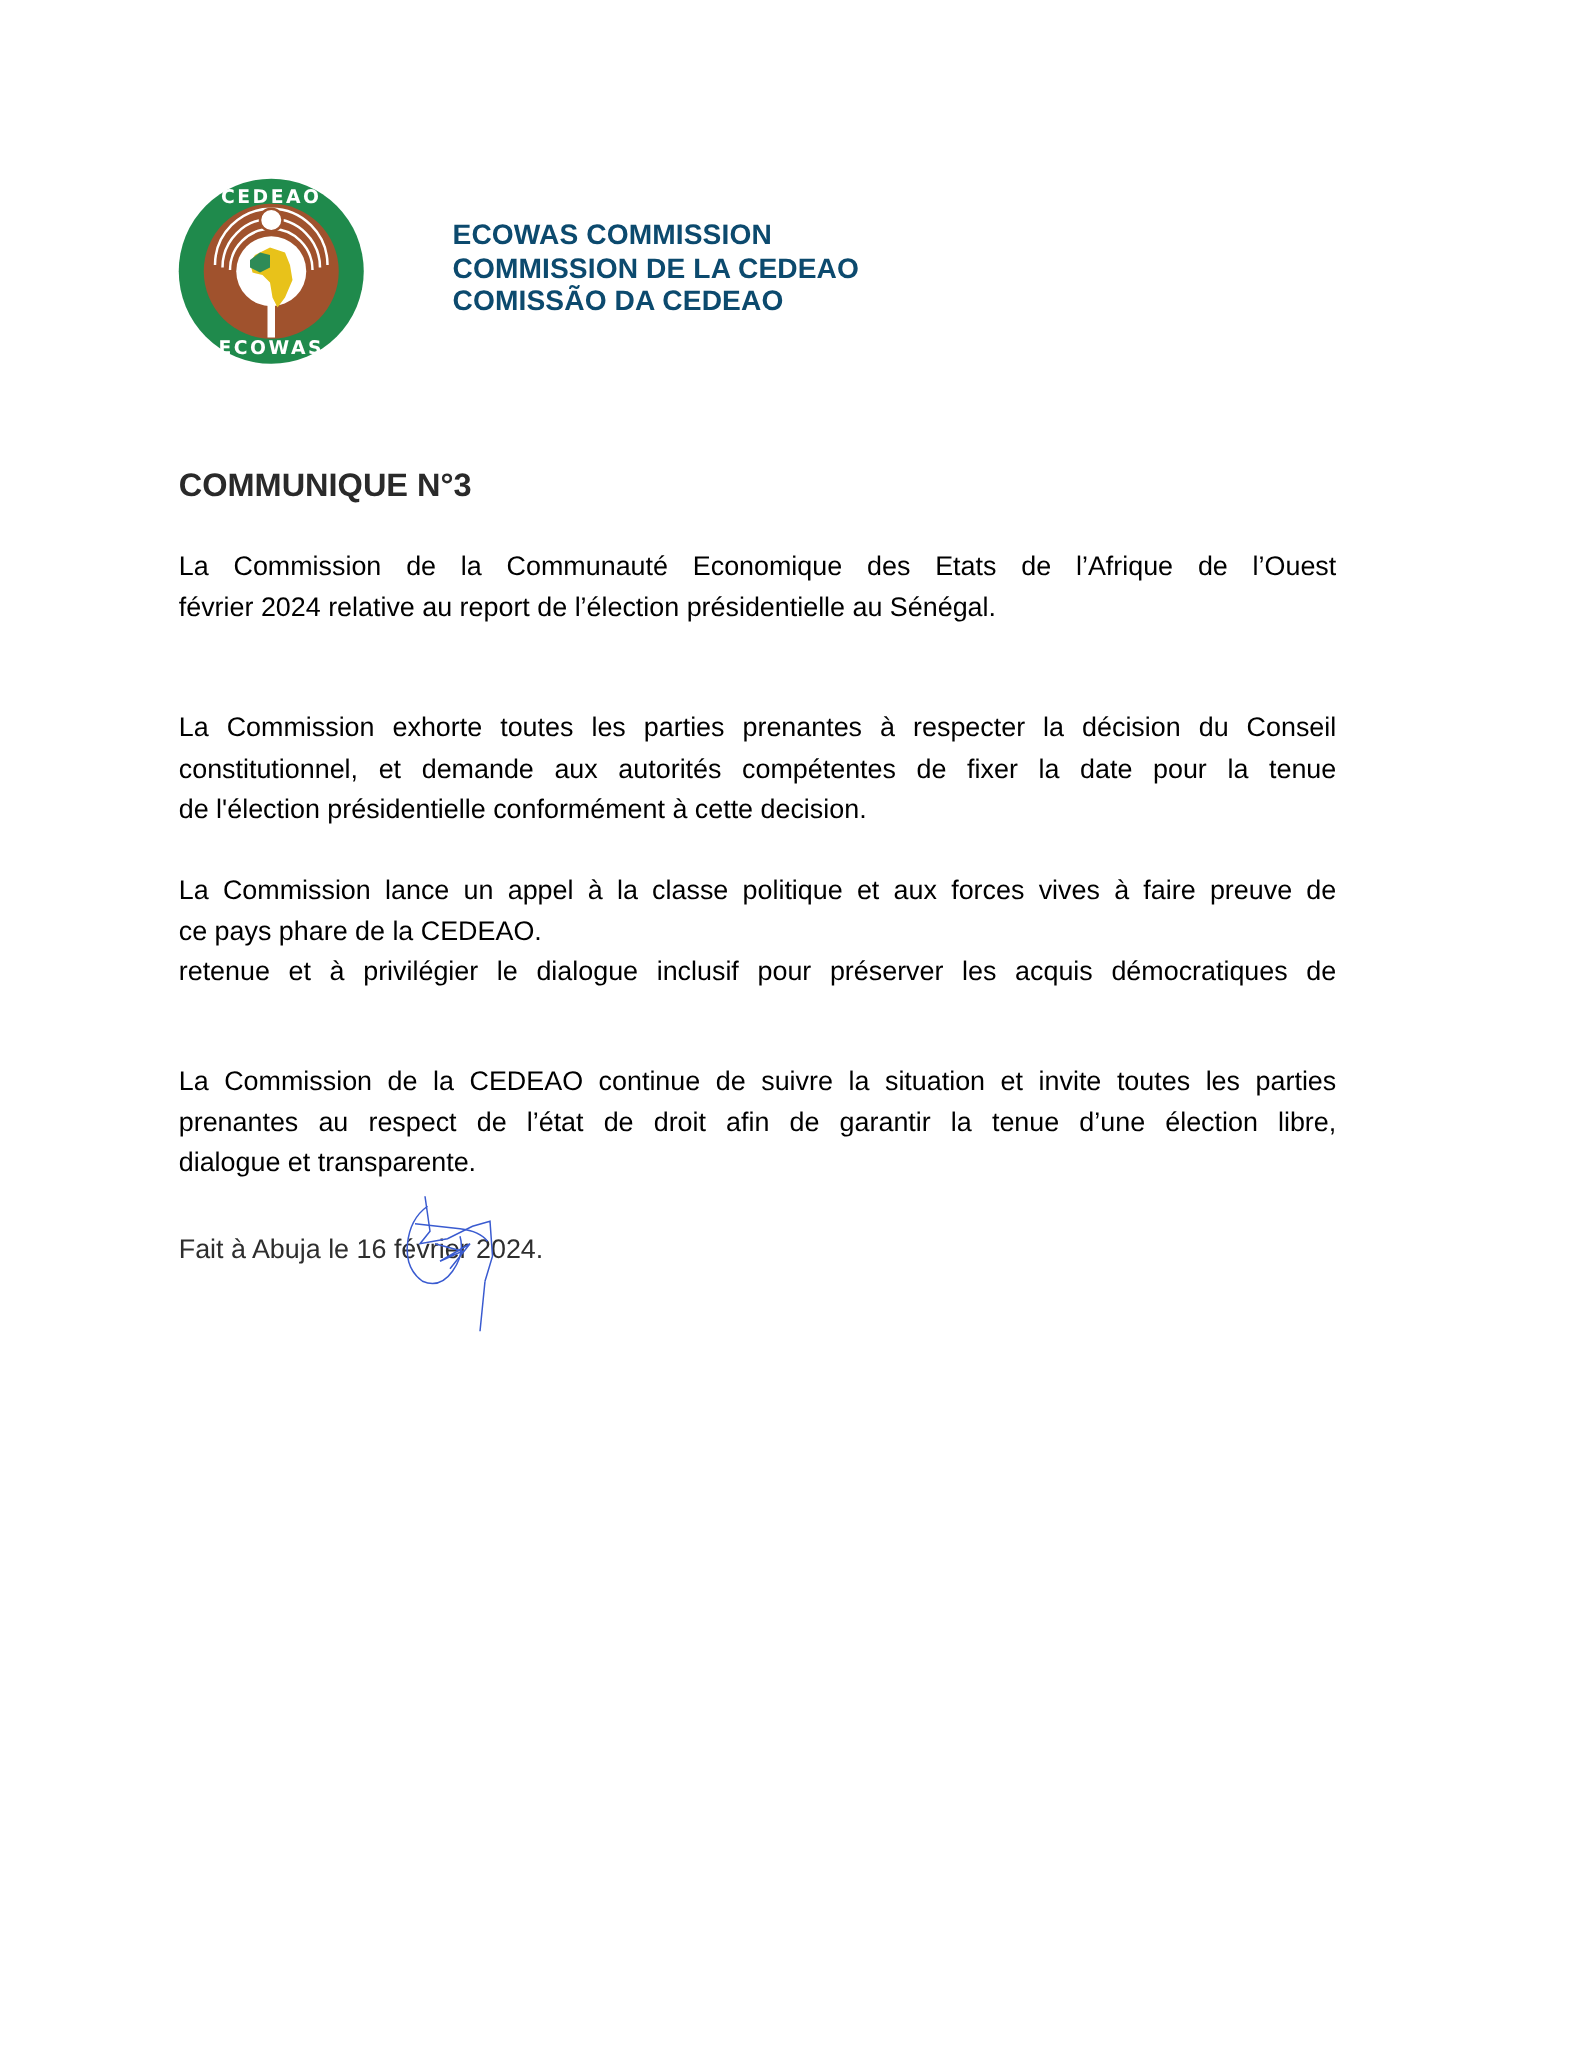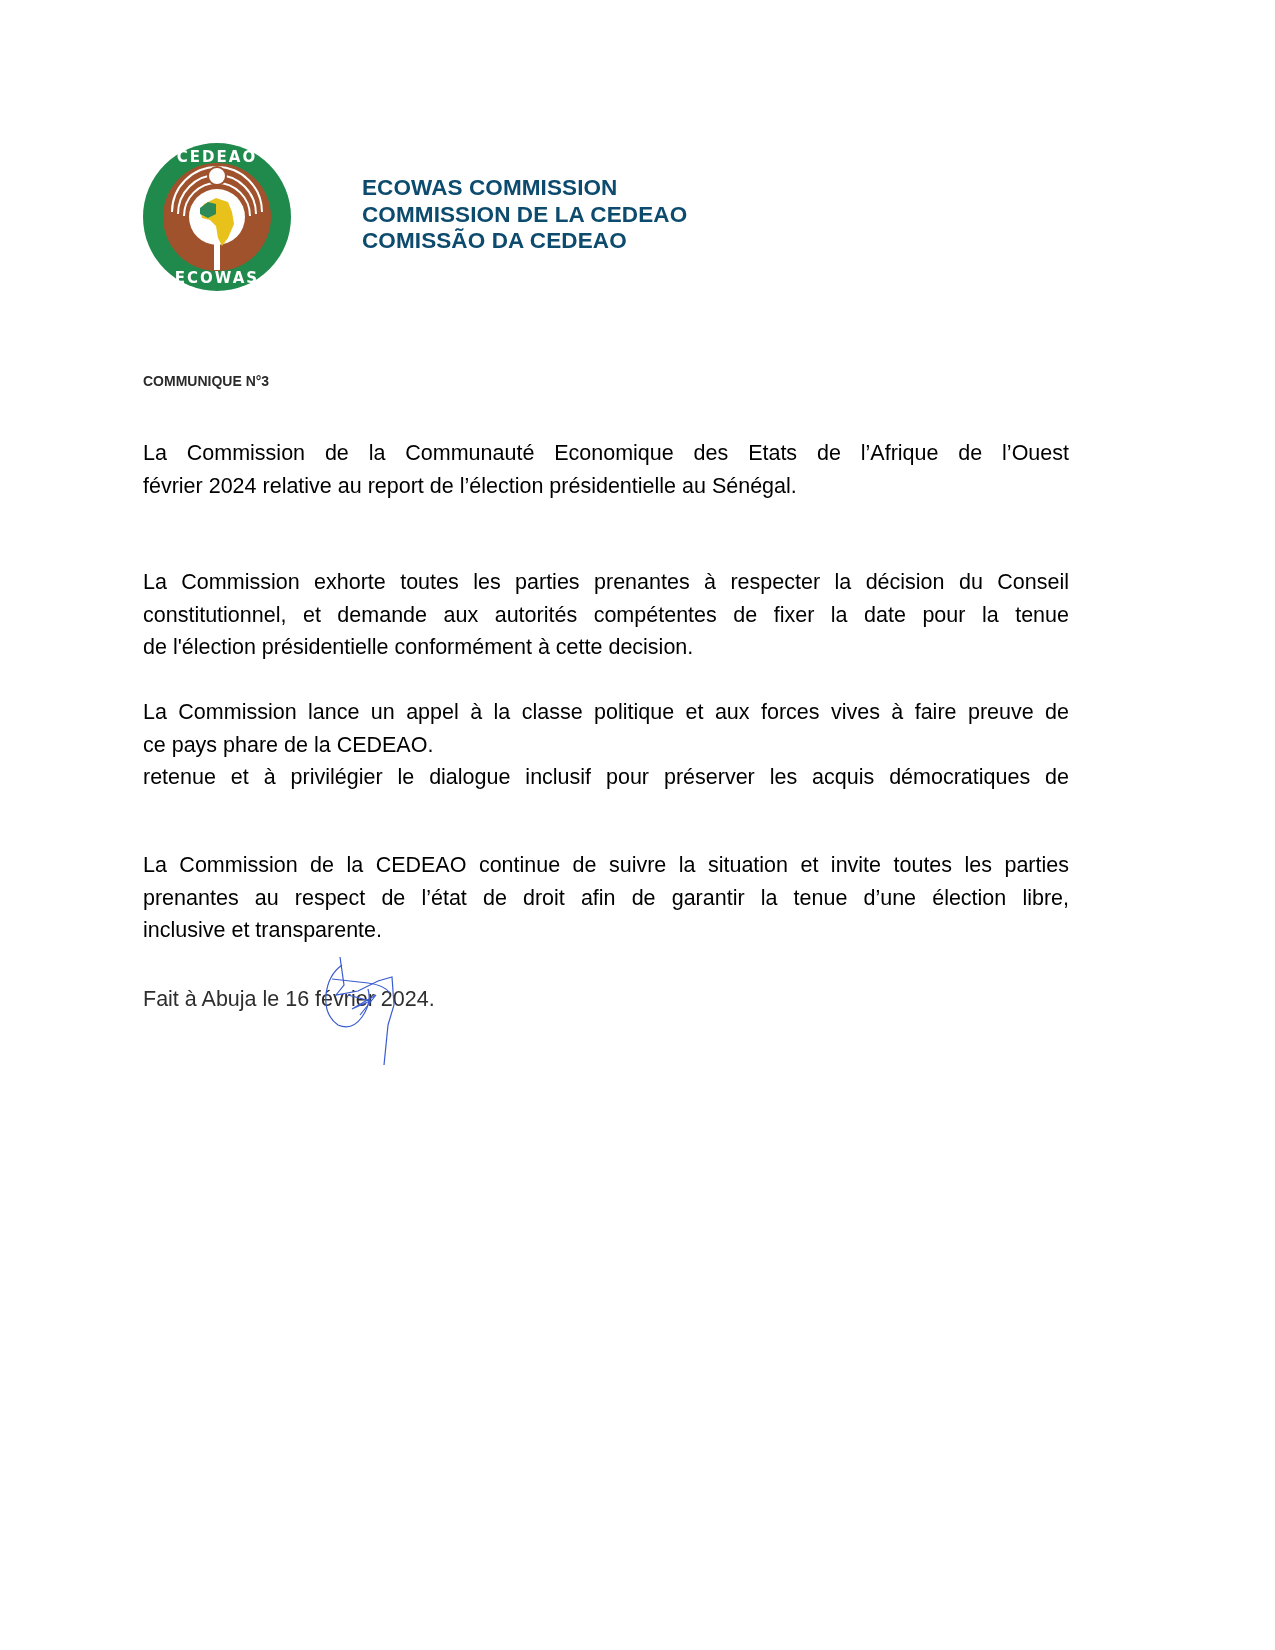--- a/index.html
+++ b/index.html
@@ -2,21 +2,21 @@
 <html><head>
 <meta charset="utf-8">
 <style>
   html, body { margin:0; padding:0; background:#ffffff; }
   body { width:1275px; height:1650px; position:relative; overflow:hidden;
          font-family:"Liberation Sans", "DejaVu Sans", sans-serif; color:#2b2b2b; }
   .logo { position:absolute; left:142px; top:142px; width:150px; height:150px; }
   .org { position:absolute; left:362px; top:175px; color:#0c4a6e; font-weight:bold;
          font-size:22.5px; line-height:26.5px; letter-spacing:0.1px; }
   .org div { white-space:nowrap; }
-  .title { position:absolute; left:143px; top:373px; font-weight:bold; font-size:14px; color:#2a2a2a; }
+  .title { position:absolute; left:143px; top:373px; font-weight:bold; font-size:26px; color:#2a2a2a; }
   .para { position:absolute; left:143px; width:926px; font-size:21.5px; line-height:32.5px;
           text-align:justify; color:#000000; }
   .p1 { top:437px; }
   .p2 { top:566px; }
   .p3 { top:696px; }
   .p4 { top:826px;margin-top:23px; }
   .para .line { display:block; text-align:justify; text-align-last:justify; white-space:nowrap; }
   .para .line.last { text-align-last:left; }
   .closing { position:absolute; left:143px; top:987px; font-size:21.5px; color:#2e2e2e; }
   .sig { position:absolute; left:318px; top:955px; width:80px; height:112px; }
@@ -62,21 +62,21 @@
 
 <div class="para p3">
   <span class="line">La Commission lance un appel à  la classe politique et aux  forces vives à faire preuve de</span>
   <span class="line last">ce pays phare de la CEDEAO.</span>
   <span class="line">retenue et à privilégier le dialogue inclusif pour préserver les acquis démocratiques de</span>
 </div>
 
 <div class="para p4">
   <span class="line">La Commission de la CEDEAO continue de suivre la situation et invite toutes les parties</span>
   <span class="line">prenantes au respect de l’état de droit afin de garantir la tenue d’une élection libre,</span>
-  <span class="line last">inclusive et transparente.</span>
+  <span class="line last">dialogue et transparente.</span>
 </div>
 
 <div class="closing">Fait à Abuja le 16 février 2024.</div>
 
 <svg class="sig" viewBox="0 0 80 112">
   <g fill="none" stroke="#3a5bd0" stroke-width="1.2">
     <path d="M22 2 L26 30 L18 40 L40 36 L60 26 L74 22 L76 50 L70 70"></path>
     <path d="M24 10 Q10 20 8 40 Q6 60 20 70 Q34 76 44 62 Q54 48 50 34"></path>
     <path d="M30 40 L52 46 L34 54 L58 40 L42 60"></path>
     <path d="M70 70 L68 90 L66 110"></path>

